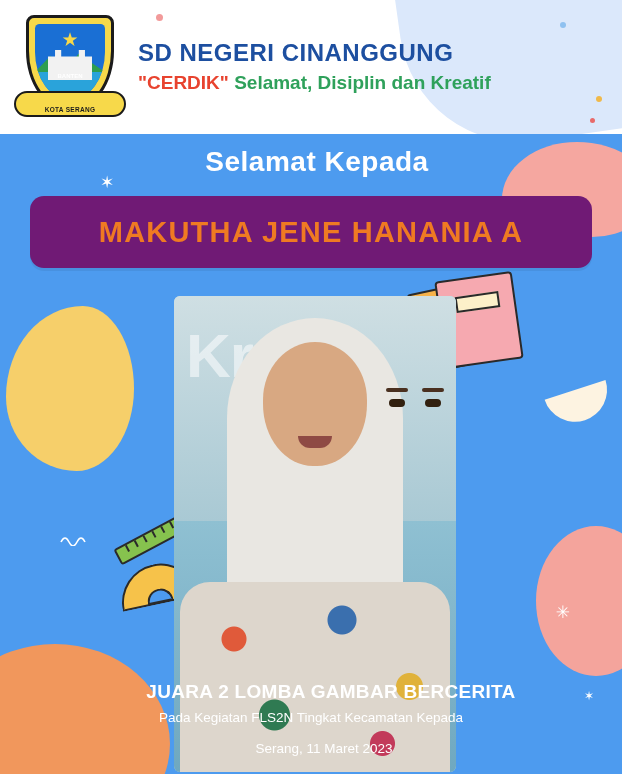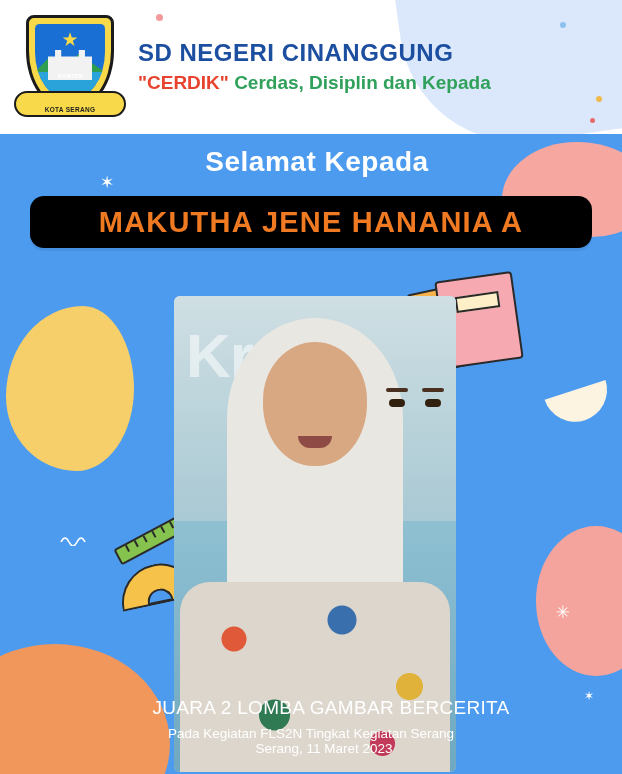--- a/index.html
+++ b/index.html
@@ -227,22 +227,22 @@
     color: #ffffff;
     letter-spacing: .5px;
     z-index: 6;
     padding-left: 12px;
   }
 
   
   .name-banner {
     position: absolute;
     left: 30px; top: 62px;
-    width: 562px; height: 52px;
-    background: #000000;
+    width: 562px; height: 72px;
+    background: #701a75;
     border-radius: 14px;
     display: flex; align-items: center; justify-content: center;
     box-shadow: 0 3px 0 rgba(0,0,0,.06);
     z-index: 7;
   }
   .name-text {
     font-size: 29px;
     font-weight: bold;
     color: #ef7a22;
     letter-spacing: 1.2px;
@@ -318,30 +318,30 @@
   }
 
   
   .bottom {
     position: absolute;
     left: 0; right: 0; bottom: 18px;
     text-align: center;
     z-index: 8;
   }
   .award-title {
-    font-size: 19px; font-weight: normal; color: #ffffff; letter-spacing: .3px; margin-left: 40px;
+    font-size: 19px; font-weight: bold; color: #ffffff; letter-spacing: .3px; margin-left: 40px;
   }
   .award-sub {
     margin-top: 7px; font-size: 13.5px; color: #ffffff;
   }
   .award-congrats {
     margin-top: 5px; font-size: 13.5px; color: #ffffff;
   }
   .award-date {
-    font-size: 13.5px; color: #ffffff; padding-left: 26px;
+    margin-top: 16px; font-size: 13.5px; color: #ffffff; padding-left: 26px;
   }
 </style>
 </head>
 <body>
 
 <div class="header">
   <div class="header-bg-shape"></div>
   <div class="header-dot" style="width:7px;height:7px;background:#f29a9a;left:156px;top:14px;"></div>
   <div class="header-dot" style="width:6px;height:6px;background:#8fc1f0;left:560px;top:22px;"></div>
   <div class="header-dot" style="width:6px;height:6px;background:#f0b94a;left:596px;top:96px;"></div>
@@ -358,21 +358,21 @@
     </div>
     <div class="arc-text">BANTEN</div>
     <div class="ribbon"></div>
     <div class="ribbon-text">KOTA SERANG</div>
   </div>
 
   <div class="header-text">
     <div class="school-name">SD NEGERI CINANGGUNG</div>
     <div class="tagline">
       <span class="motto">"CERDIK"</span>
-      <span class="rest">Cerdas, Disiplin dan Kepada</span>
+      <span class="rest">Selamat, Disiplin dan Kreatif</span>
     </div>
   </div>
 </div>
 
 <div class="stage">
 
   <div class="deco blob-pink-tr"></div>
   <div class="deco blob-pink-mid"></div>
   <div class="deco blob-orange-bl"></div>
   <div class="deco blob-yellow-left"></div>
@@ -429,16 +429,16 @@
     <div class="brow r"></div>
     <div class="eye l"></div>
     <div class="eye r"></div>
     <div class="mouth"></div>
     <div class="dress"></div>
 
   </div>
 
   <div class="bottom">
     <div class="award-title">JUARA 2 LOMBA GAMBAR BERCERITA</div>
-    <div class="award-sub">Pada Kegiatan FLS2N Tingkat Kegiatan Serang</div>
+    <div class="award-sub">Pada Kegiatan FLS2N Tingkat Kecamatan Kepada</div>
     <div class="award-date">Serang, 11 Maret 2023</div>
   </div>
 </div>
 
 </body></html>

